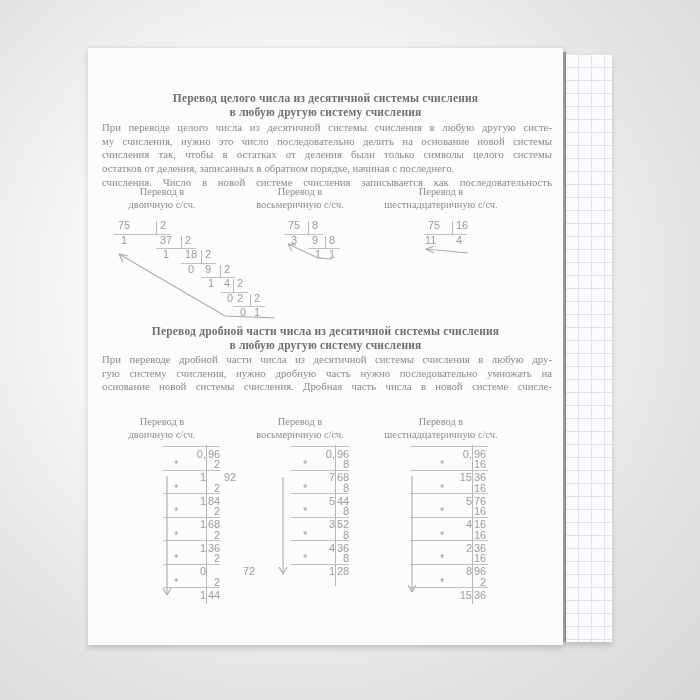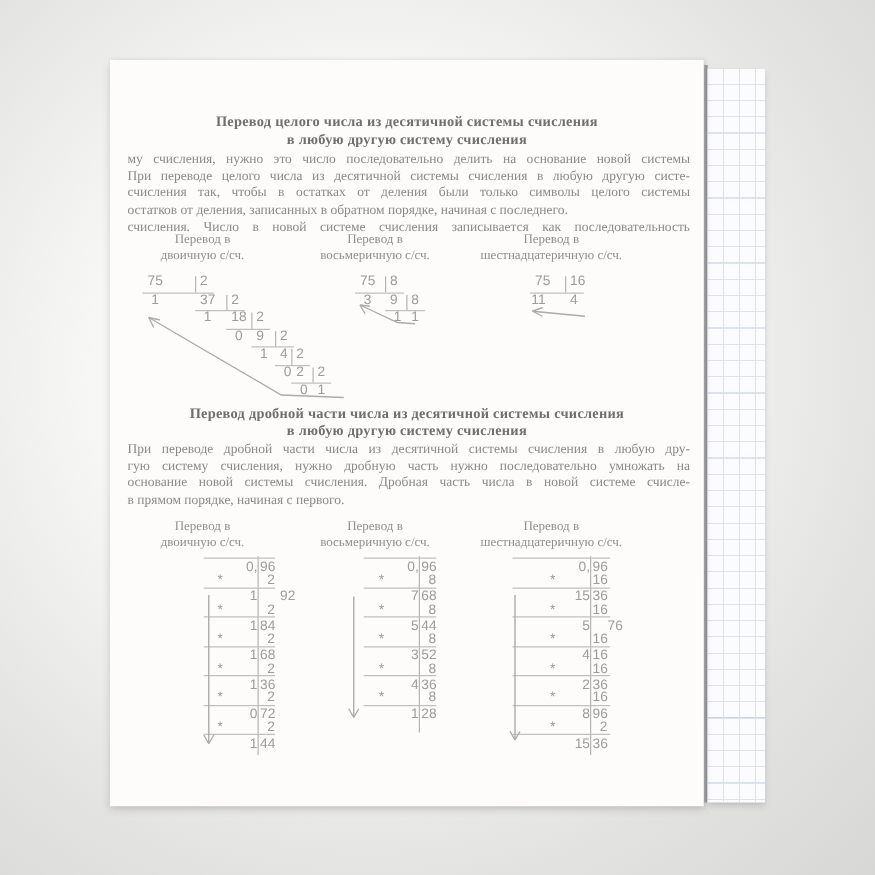--- a/index.html
+++ b/index.html
@@ -60,22 +60,22 @@
 
   <div class="page-edge"></div>
   <div class="squared"></div>
 
   <div class="page">
 
     <div class="title" style="top:44px">Перевод целого числа из десятичной системы счисления</div>
     <div class="title" style="top:58px">в любую другую систему счисления</div>
 
     <div class="bodytext" style="top:73px">
+      <div class="jline">При переводе целого числа из десятичной системы счисления в любую другую систе-</div>
       <div class="jline">му счисления, нужно это число последовательно делить на основание новой системы</div>
-      <div class="jline">При переводе целого числа из десятичной системы счисления в любую другую систе-</div>
       <div class="jline">счисления так, чтобы в остатках от деления были только символы целого системы</div>
       <div class="jline last">остатков от деления, записанных в обратном порядке, начиная с последнего.</div>
       <div class="jline">счисления. Число в новой системе счисления записывается как последовательность</div>
     </div>
 
     <div class="colhead" style="left:-36px;top:138px">
       <div>Перевод в</div>
       <div>двоичную с/сч.</div>
     </div>
     <div class="colhead" style="left:102px;top:138px">
@@ -87,21 +87,20 @@
       <div>шестнадцатеричную с/сч.</div>
     </div>
 
     <div class="title" style="top:277px">Перевод дробной части числа из десятичной системы счисления</div>
     <div class="title" style="top:291px">в любую другую систему счисления</div>
 
     <div class="bodytext" style="top:305px">
       <div class="jline">При переводе дробной части числа из десятичной системы счисления в любую дру-</div>
       <div class="jline">гую систему счисления, нужно дробную часть нужно последовательно умножать на</div>
       <div class="jline">основание новой системы счисления. Дробная часть числа в новой системе счисле-</div>
-      <div class="jline last">в прямом порядке, начиная с первого.</div>
     </div>
 
     <div class="colhead" style="left:-36px;top:368px">
       <div>Перевод в</div>
       <div>двоичную с/сч.</div>
     </div>
     <div class="colhead" style="left:102px;top:368px">
       <div>Перевод в</div>
       <div>восьмеричную с/сч.</div>
     </div>
@@ -180,21 +179,21 @@
         <div class="lc" style="left: 120px; top: 471px; width: 12px; text-align: right;">68</div>
         <div class="lc" style="left: 86px; top: 481.5px;">*</div>
         <div class="lc" style="left: 120px; top: 481.5px; width: 12px; text-align: right;">2</div>
         <div class="hl" style="left: 75px; top: 492px; width: 57px;"></div>
         <div class="lc" style="left: 74px; top: 494.5px; width: 44px; text-align: right; padding-right: 8px;">1</div>
         <div class="lc" style="left: 120px; top: 494.5px; width: 12px; text-align: right;">36</div>
         <div class="lc" style="left: 86px; top: 505px;">*</div>
         <div class="lc" style="left: 120px; top: 505px; width: 12px; text-align: right;">2</div>
         <div class="hl" style="left: 75px; top: 515.5px; width: 57px;"></div>
         <div class="lc" style="left: 74px; top: 518px; width: 44px; text-align: right; padding-right: 8px;">0</div>
-        <div class="lc" style="left: 120px; top: 518px; width: 12px; text-align: center;">72</div>
+        <div class="lc" style="left: 120px; top: 518px; width: 12px; text-align: center; padding-left: 35px;">72</div>
         <div class="lc" style="left: 86px; top: 528.5px;">*</div>
         <div class="lc" style="left: 120px; top: 528.5px; width: 12px; text-align: right;">2</div>
         <div class="hl" style="left: 75px; top: 539px; width: 57px;"></div>
         <div class="lc" style="left: 74px; top: 541.5px; width: 44px; text-align: right; padding-right: 8px;">1</div>
         <div class="lc" style="left: 120px; top: 541.5px; width: 12px; text-align: right;">44</div>
         <div class="vl" style="left: 247px; top: 397px; height: 141px;"></div>
         <div class="hl" style="left: 203px; top: 398px; width: 58px;"></div>
         <div class="lc" style="left: 203px; top: 400.5px; width: 44px; text-align: right; padding-right: 1px;">0,</div>
         <div class="lc" style="left: 249px; top: 400.5px; width: 12px; text-align: right;">96</div>
         <div class="lc" style="left: 215px; top: 411px;">*</div>
@@ -228,21 +227,21 @@
         <div class="lc" style="left: 386px; top: 400.5px; width: 12px; text-align: right;">96</div>
         <div class="lc" style="left: 352px; top: 411px;">*</div>
         <div class="lc" style="left: 386px; top: 411px; width: 12px; text-align: right;">16</div>
         <div class="hl" style="left: 322px; top: 421.5px; width: 78px;"></div>
         <div class="lc" style="left: 340px; top: 424px; width: 44px; text-align: right; padding-right: 8px;">15</div>
         <div class="lc" style="left: 386px; top: 424px; width: 12px; text-align: right;">36</div>
         <div class="lc" style="left: 352px; top: 434.5px;">*</div>
         <div class="lc" style="left: 386px; top: 434.5px; width: 12px; text-align: right;">16</div>
         <div class="hl" style="left: 322px; top: 445px; width: 78px;"></div>
         <div class="lc" style="left: 340px; top: 447.5px; width: 44px; text-align: right; padding-right: 8px;">5</div>
-        <div class="lc" style="left: 386px; top: 447.5px; width: 12px; text-align: right; margin-left: 12px;">76</div>
+        <div class="lc" style="left: 386px; top: 447.5px; width: 12px; text-align: right;">76</div>
         <div class="lc" style="left: 352px; top: 458px;">*</div>
         <div class="lc" style="left: 386px; top: 458px; width: 12px; text-align: right;">16</div>
         <div class="hl" style="left: 322px; top: 468.5px; width: 78px;"></div>
         <div class="lc" style="left: 340px; top: 471px; width: 44px; text-align: right; padding-right: 8px;">4</div>
         <div class="lc" style="left: 386px; top: 471px; width: 12px; text-align: right;">16</div>
         <div class="lc" style="left: 352px; top: 481.5px;">*</div>
         <div class="lc" style="left: 386px; top: 481.5px; width: 12px; text-align: right;">16</div>
         <div class="hl" style="left: 322px; top: 492px; width: 78px;"></div>
         <div class="lc" style="left: 340px; top: 494.5px; width: 44px; text-align: right; padding-right: 8px;">2</div>
         <div class="lc" style="left: 386px; top: 494.5px; width: 12px; text-align: right;">36</div>

